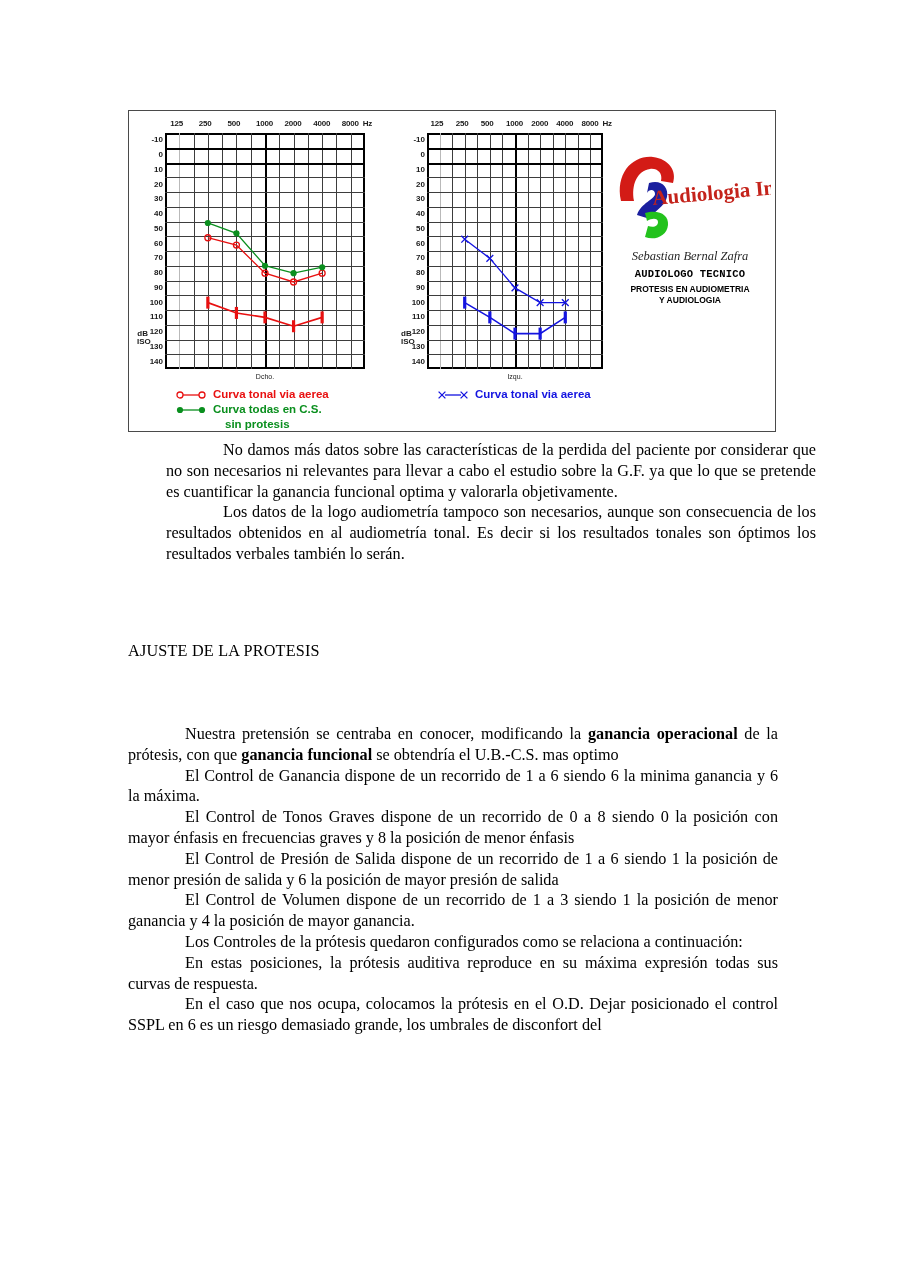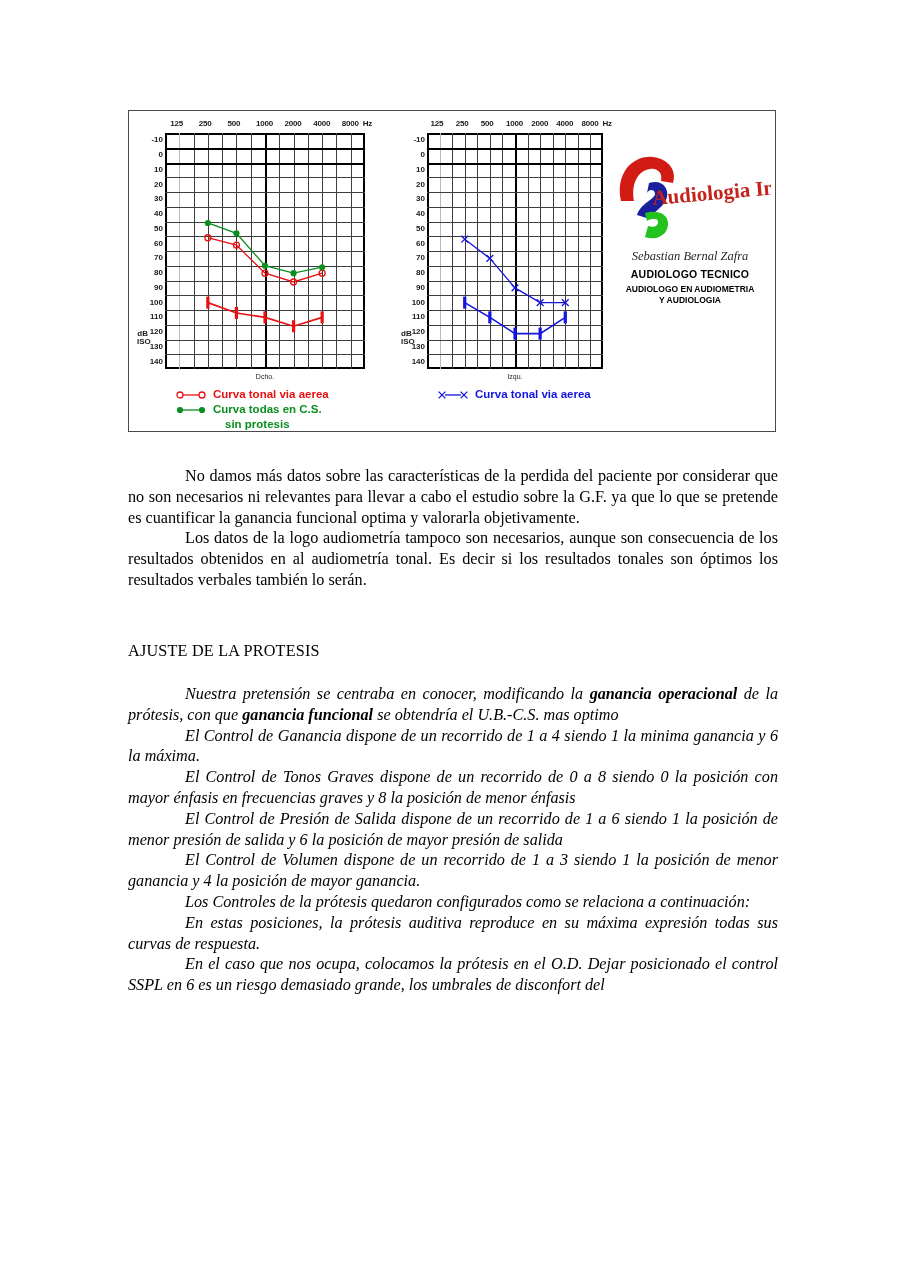--- a/index.html
+++ b/index.html
@@ -129,21 +129,21 @@
   .logo-art { position: relative; width: 162px; height: 96px; }
   .sig-name {
     font-family: "Liberation Serif", "DejaVu Serif", serif;
     font-style: italic;
     font-size: 12.5px;
     color: #262626;
     margin-top: 4px;
     white-space: nowrap;
   }
   .sig-role {
-    font-family: Liberation Sans, sans-serif;
+    font-family: Liberation Mono, monospace;
     font-size: 10.5px;
     font-weight: bold;
     color: #000;
     margin-top: 4px;
     letter-spacing: 0.2px;
   }
   .sig-dip {
     font-family: "Liberation Sans", "DejaVu Sans", sans-serif;
     font-size: 8.5px;
     font-weight: bold;
@@ -383,36 +383,36 @@
         <svg width="162" height="96" viewBox="0 0 162 96">
           <path d="M12 52 C6 24 24 6 44 8 C60 10 68 22 64 34 L52 32 C54 24 48 19 41 20 C28 22 22 36 25 52 Z" id="logo-red-arc" fill="#d31b16"></path>
           <path d="M40 34 C52 30 60 38 58 48 C56 58 44 62 41 70 L28 66 C32 54 46 50 46 45 C46 40 40 40 38 44 Z" id="logo-blue-arc" fill="#1a1f9e"></path>
           <path d="M36 64 C50 60 60 66 59 76 C58 87 46 92 36 88 L39 77 C45 79 49 77 49 73 C49 69 43 69 38 72 Z" id="logo-green-arc" fill="#23c21d"></path>
           <text id="logo-brand-text" x="44" y="56" font-family="Liberation Serif, serif" font-size="21" font-weight="bold" fill="#c4231b" transform="rotate(-5 44 56)">Audiologia Integral</text>
         </svg>
       </div>
       <div class="sig-name">Sebastian Bernal Zafra</div>
       <div class="sig-role">AUDIOLOGO TECNICO</div>
       <div class="sig-dip">
-        <div>AUDIOLOGO EN AUDIOMETRIA</div>
+        <div>PROTESIS EN AUDIOMETRIA</div>
         <div>Y AUDIOLOGIA</div>
       </div>
     </div>
   </div>
 
-  <div class="body-text" style="top:466px;">
+  <div class="body-text" style="top:440px;margin-left:38px;">
     <p>No damos más datos sobre las características de la perdida del paciente por considerar que no son necesarios ni relevantes para llevar a cabo el estudio sobre la G.F. ya que lo que se pretende es cuantificar la ganancia funcional optima y valorarla objetivamente.</p>
     <p>Los datos de la logo audiometría tampoco son necesarios, aunque son consecuencia de los resultados obtenidos en al audiometría tonal. Es decir si los resultados tonales son óptimos los resultados verbales también lo serán.</p>
   </div>
 
   <div class="heading" style="top:642px;">AJUSTE DE LA PROTESIS</div>
 
-  <div class="body-text" style="top:684px;font-style:italic;">
+  <div class="body-text" style="top:724px;">
     <p><span>Nuestra pretensión se centraba en conocer, modificando la </span><b>ganancia operacional</b><span> de la prótesis, con que </span><b>ganancia funcional</b><span>  se obtendría el U.B.-C.S. mas optimo</span></p>
-    <p>El Control de Ganancia dispone de un recorrido de 1 a 4 siendo 1 la minima ganancia y 6 la máxima.</p>
+    <p>El Control de Ganancia dispone de un recorrido de 1 a 6 siendo 6 la minima ganancia y 6 la máxima.</p>
     <p>El Control de Tonos Graves dispone de un recorrido de 0 a 8 siendo 0 la posición con mayor énfasis en frecuencias graves y 8 la posición de menor énfasis</p>
     <p>El Control de Presión de Salida  dispone de un recorrido de 1 a 6  siendo  1 la posición de menor presión de salida y 6 la posición de mayor presión de salida</p>
     <p>El Control de Volumen dispone de un recorrido de 1 a 3 siendo 1 la posición de menor ganancia  y 4 la posición de mayor ganancia.</p>
     <p>Los Controles de la prótesis quedaron configurados como se relaciona a continuación:</p>
     <p>En estas posiciones, la prótesis auditiva reproduce en su máxima expresión todas sus curvas de respuesta.</p>
     <p>En el caso que nos ocupa, colocamos la prótesis en el O.D. Dejar posicionado el control SSPL en 6 es un riesgo demasiado grande, los umbrales de disconfort del</p>
   </div>
 
 </div>
 

